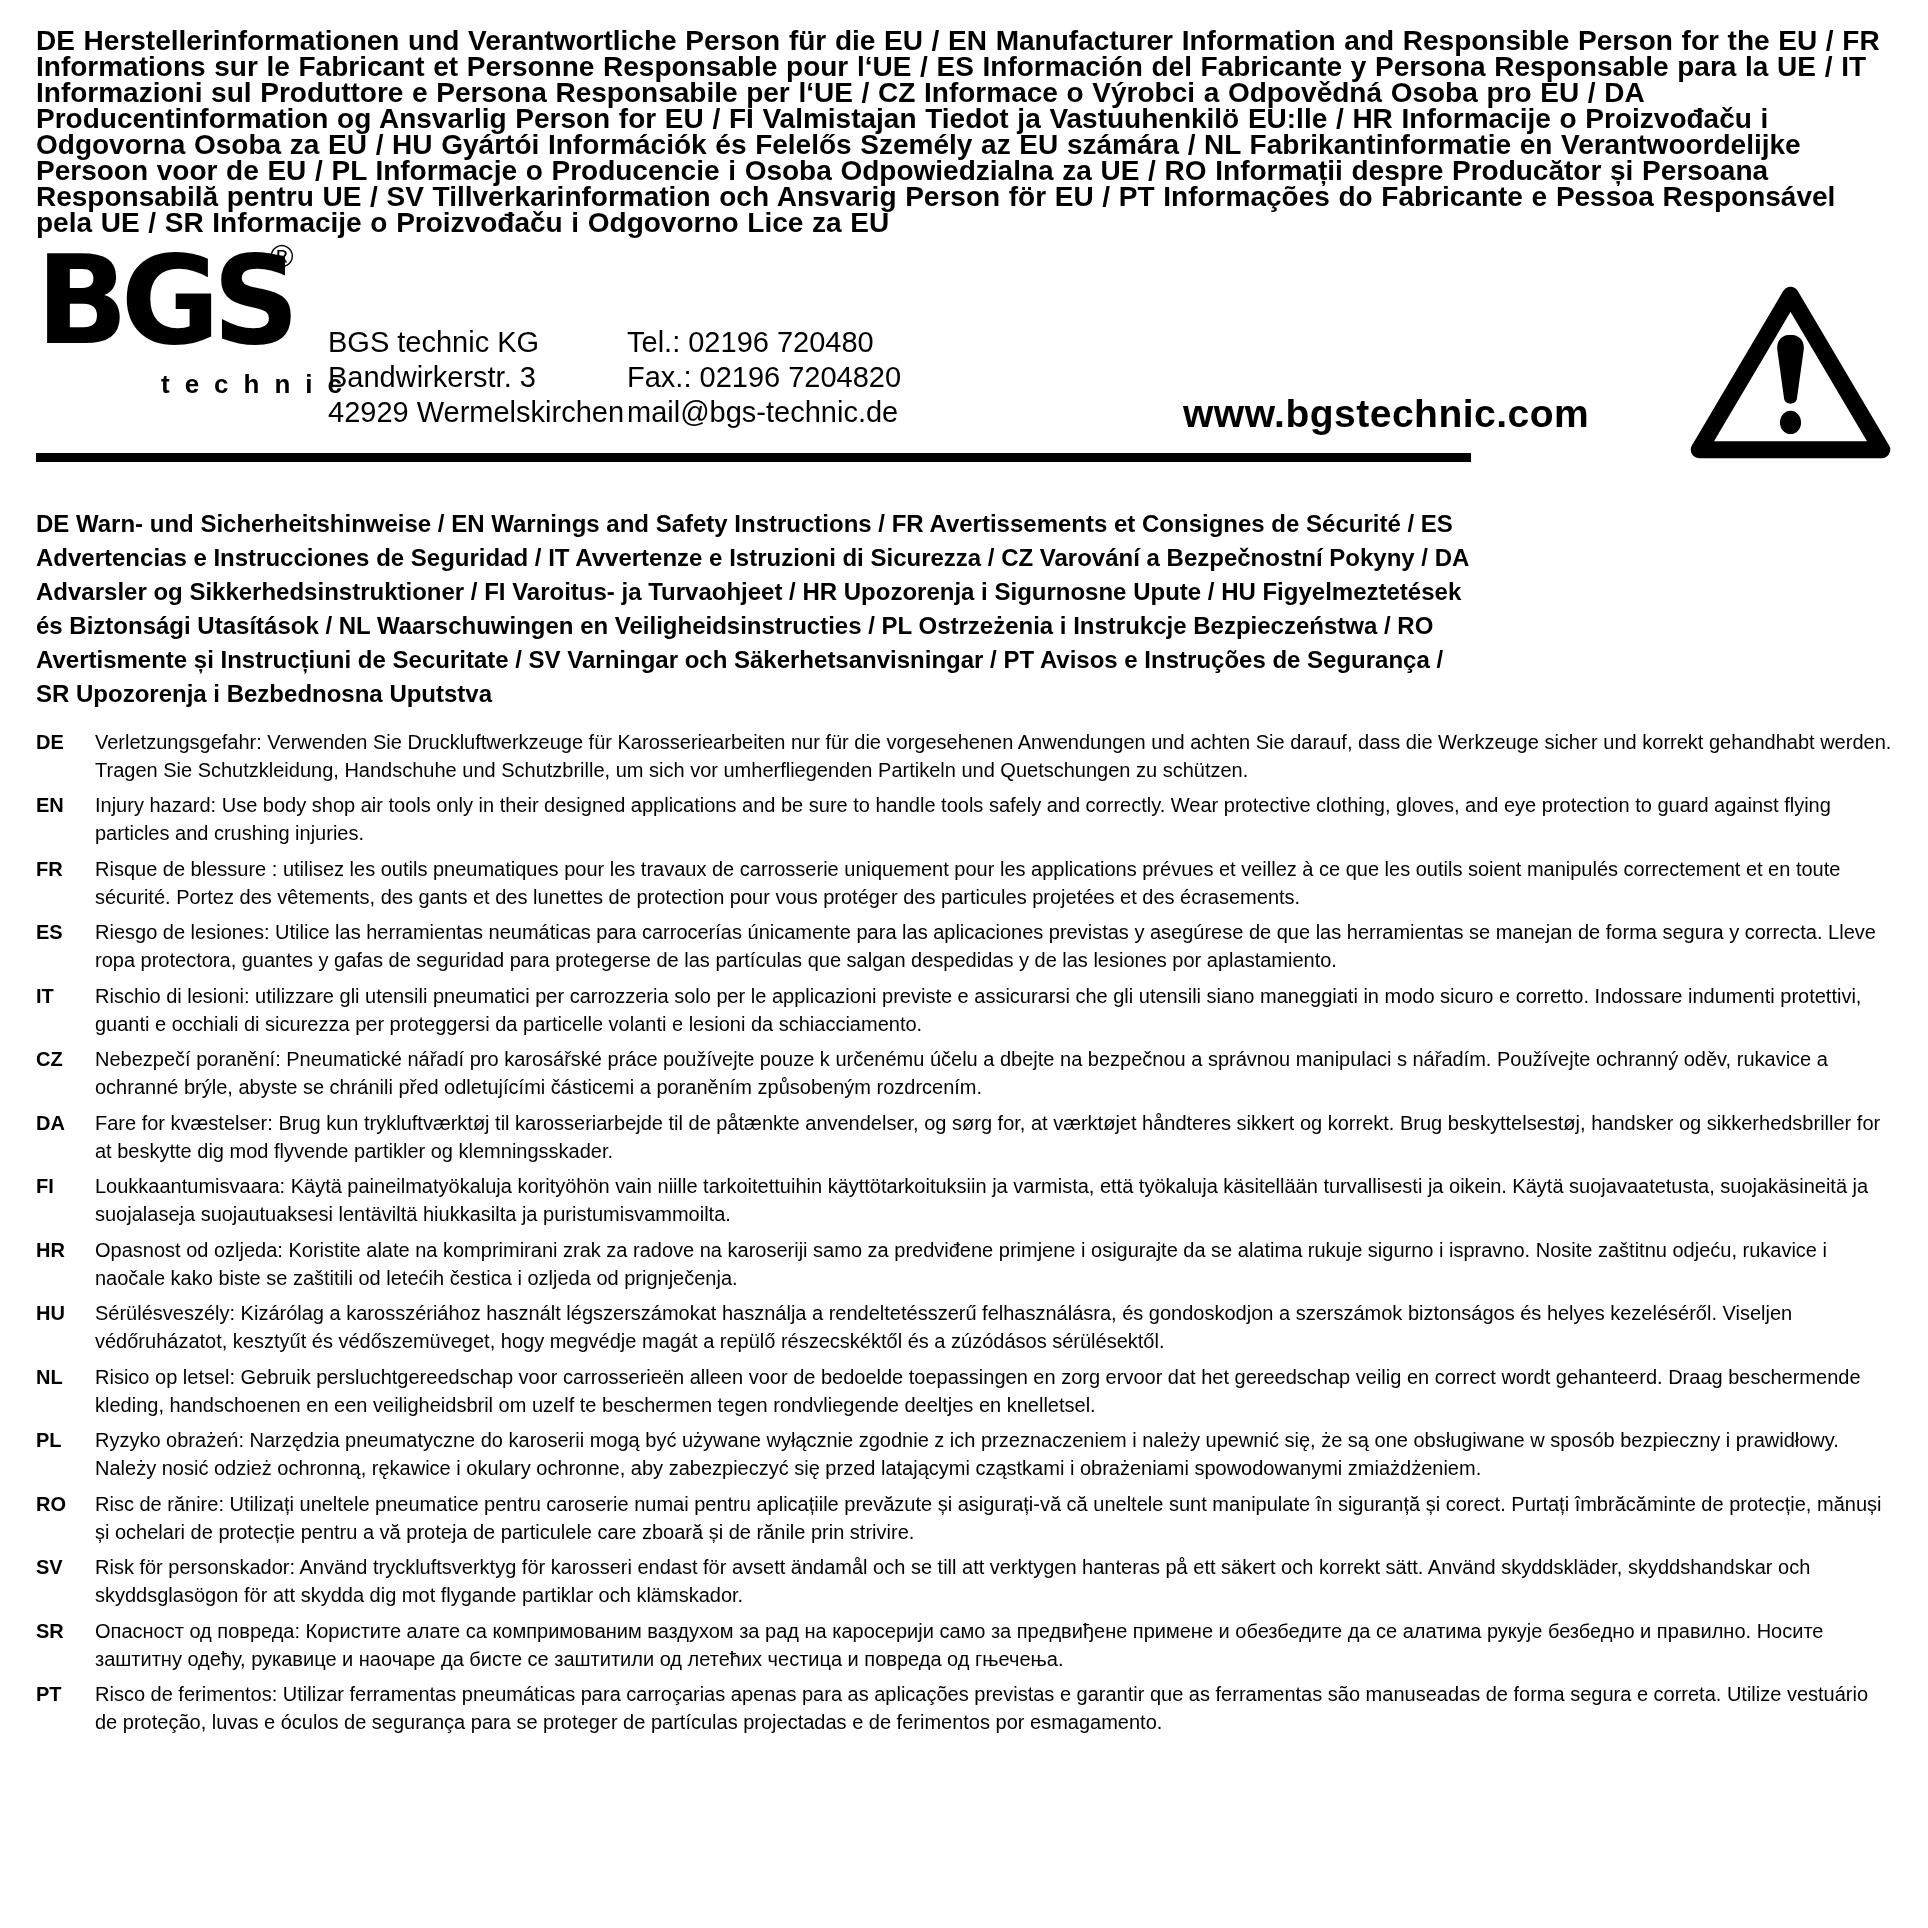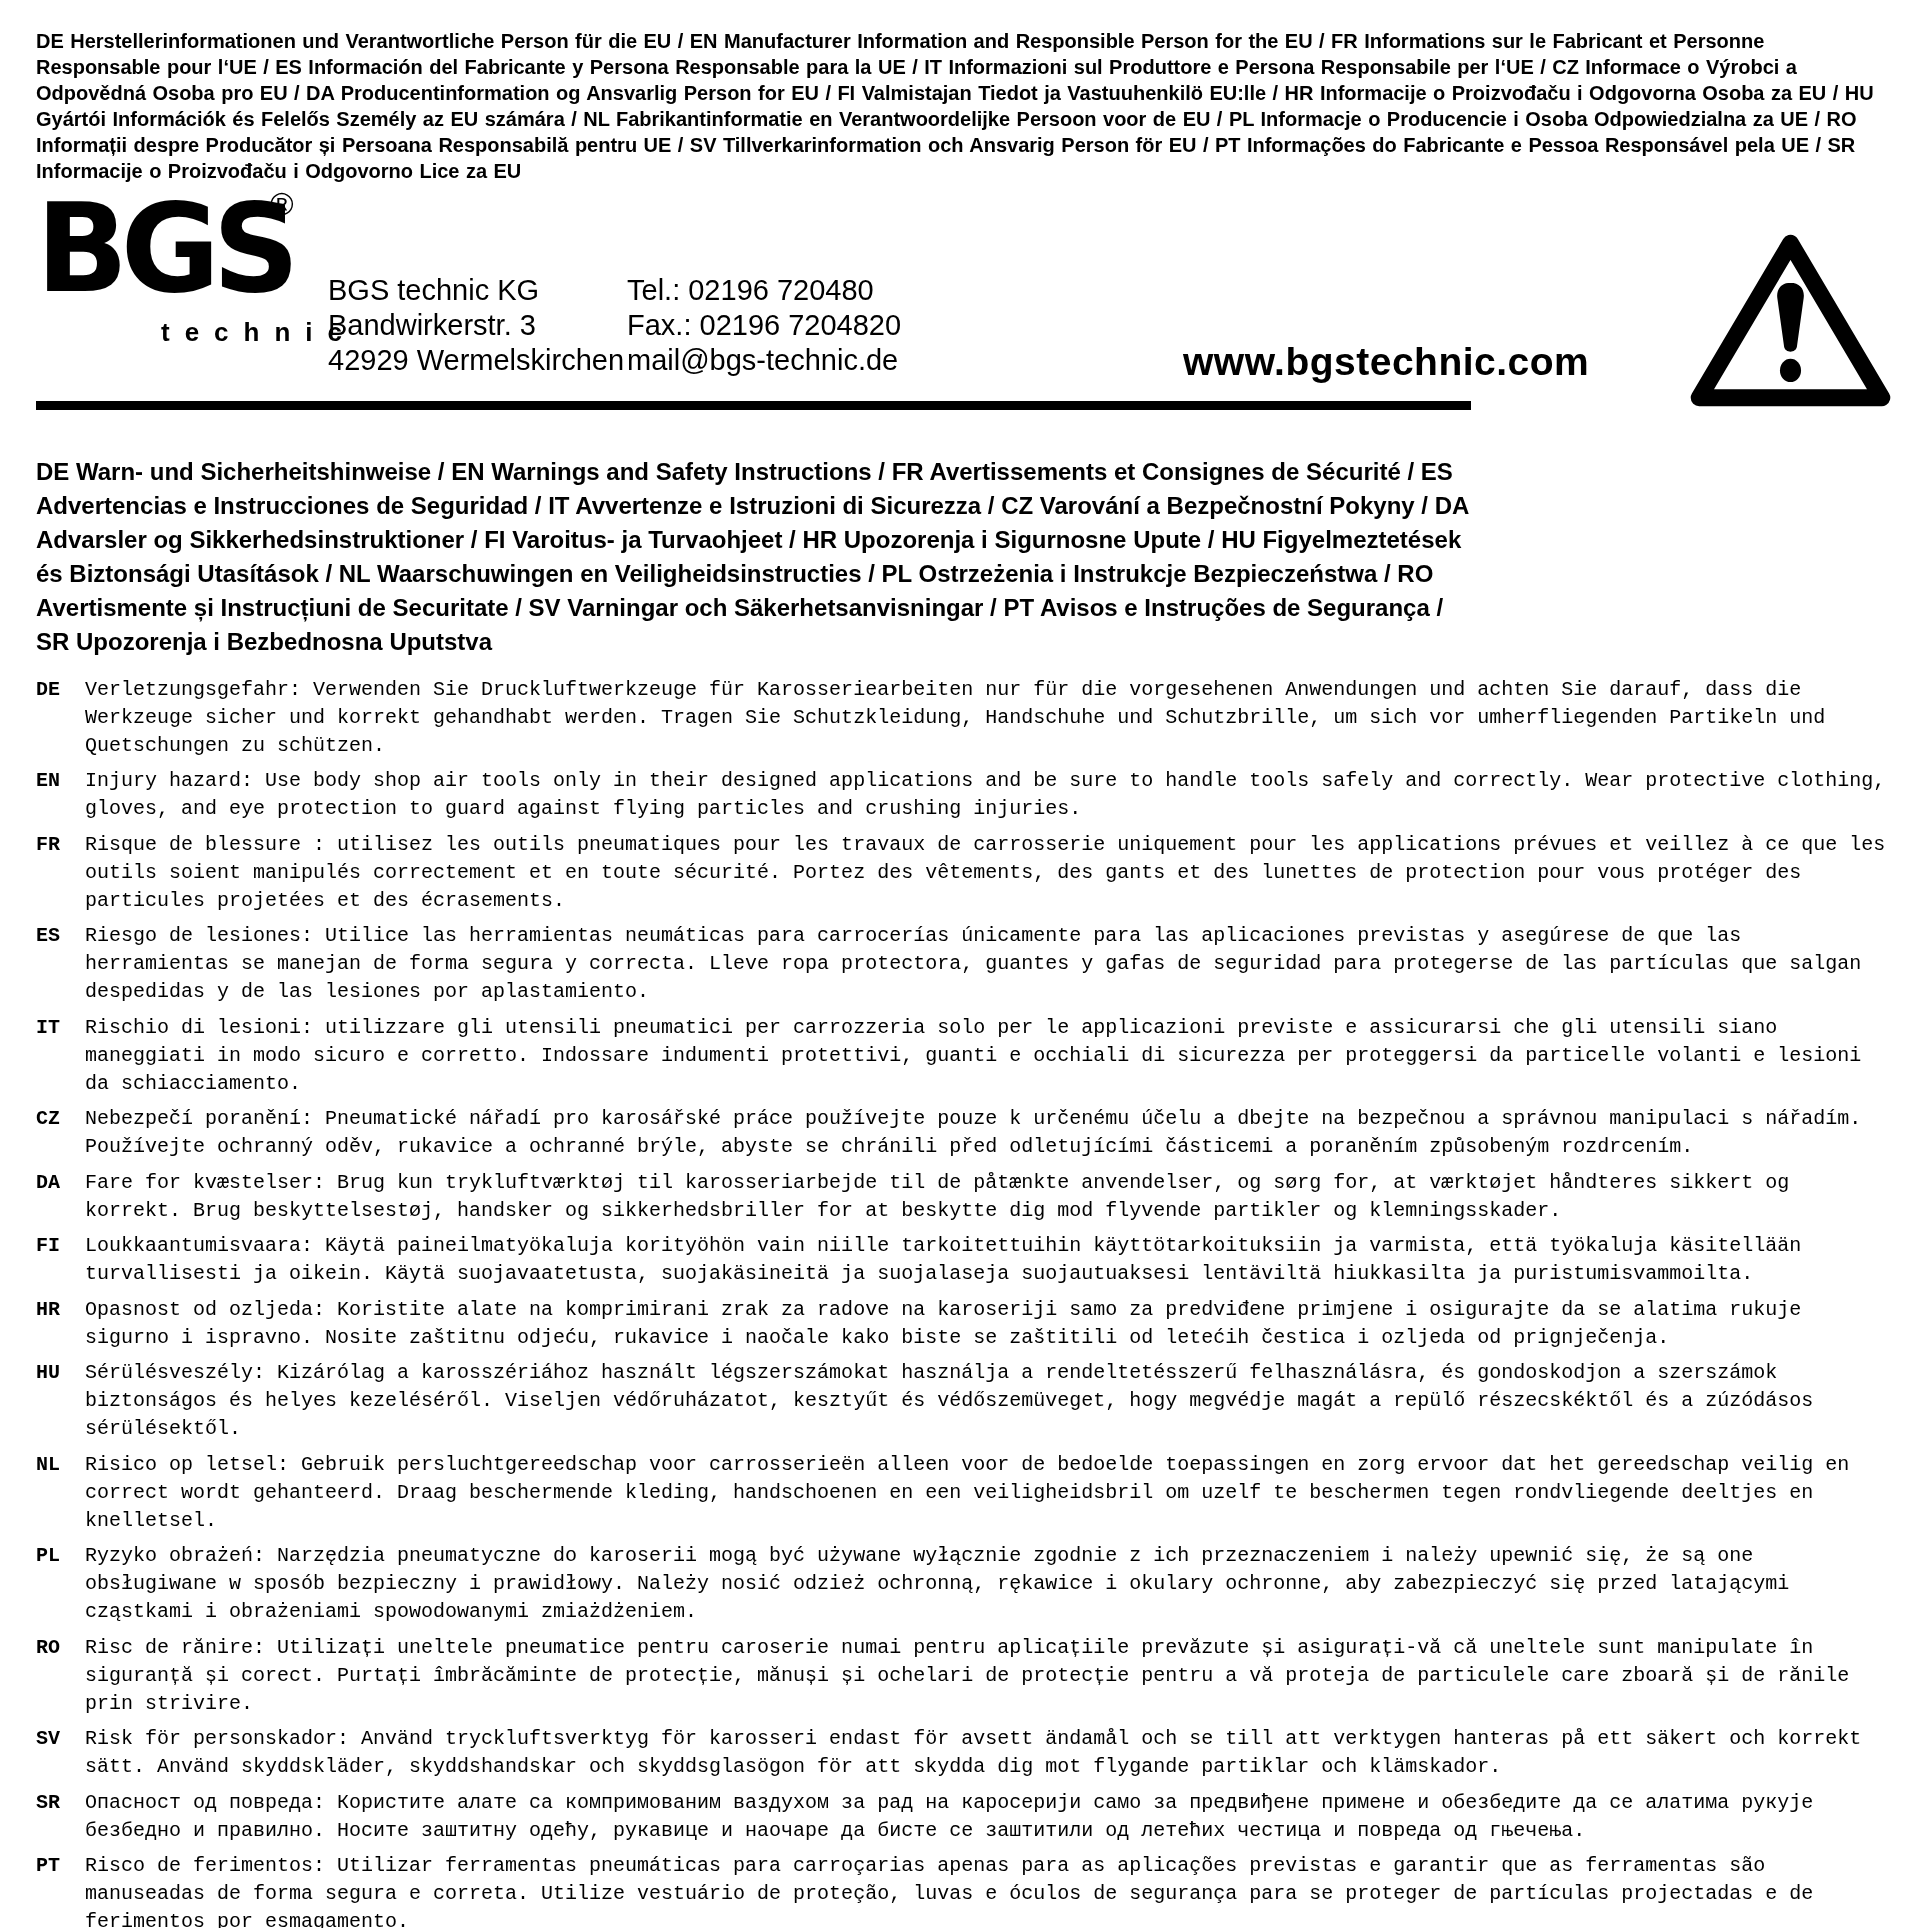--- a/index.html
+++ b/index.html
@@ -8,21 +8,21 @@
     width: 1928px;
     height: 1928px;
     padding: 28px 36px;
     color: #000000;
     font-family: "Liberation Sans", sans-serif;
     position: relative;
     overflow: hidden;
   }
   .top-header {
     font-weight: 700;
-    font-size: 20px;
+    font-size: 28px;
     line-height: 26px;
     letter-spacing: 0;
     word-spacing: 0.9px;
   }
   .brand-section { position: relative; height: 218px; margin-top: 7.5px; }
   .logo { position: absolute; left: 0; top: -3.8px; width: 395px; }
   .logo-main {
     font-family: "DejaVu Sans", sans-serif;
     font-weight: 700;
     font-size: 121px;
@@ -78,25 +78,24 @@
     margin-top: 45px;
     font-weight: 700;
     font-size: 24px;
     line-height: 34px;
     max-width: 1444px;
   }
   .warnings-list { margin-top: 17px; }
   .warning-row {
     display: grid;
     grid-template-columns: 43px 1fr;
-    column-gap: 6px;
+    column-gap: 16px;
     margin-bottom: 7.5px;
     font-size: 20px;
     line-height: 28px;
-    font-family: Liberation Mono, monospace;
   }
   .lang-code { font-weight: 700; }
   .warning-text { font-weight: 400; }
 </style>
 </head>
 <body>
 
 <div class="top-header">DE Herstellerinformationen und Verantwortliche Person für die EU  /  EN Manufacturer Information and Responsible Person for the EU  /  FR Informations sur le Fabricant et Personne Responsable pour l‘UE  /  ES Información del Fabricante y Persona Responsable para la UE  /  IT Informazioni sul Produttore e Persona Responsabile per l‘UE  /  CZ Informace o Výrobci a Odpovědná Osoba pro EU  /  DA Producentinformation og Ansvarlig Person for EU  /  FI Valmistajan Tiedot ja Vastuuhenkilö EU:lle  /  HR Informacije o Proizvođaču i Odgovorna Osoba za EU  /  HU Gyártói Információk és Felelős Személy az EU számára  /  NL Fabrikantinformatie en Verantwoordelijke Persoon voor de EU  /  PL Informacje o Producencie i Osoba Odpowiedzialna za UE  /  RO Informații despre Producător și Persoana Responsabilă pentru UE  /  SV Tillverkarinformation och Ansvarig Person för EU  /  PT Informações do Fabricante e Pessoa Responsável pela UE  /  SR Informacije o Proizvođaču i Odgovorno Lice za EU</div>
 
 <div class="brand-section">

